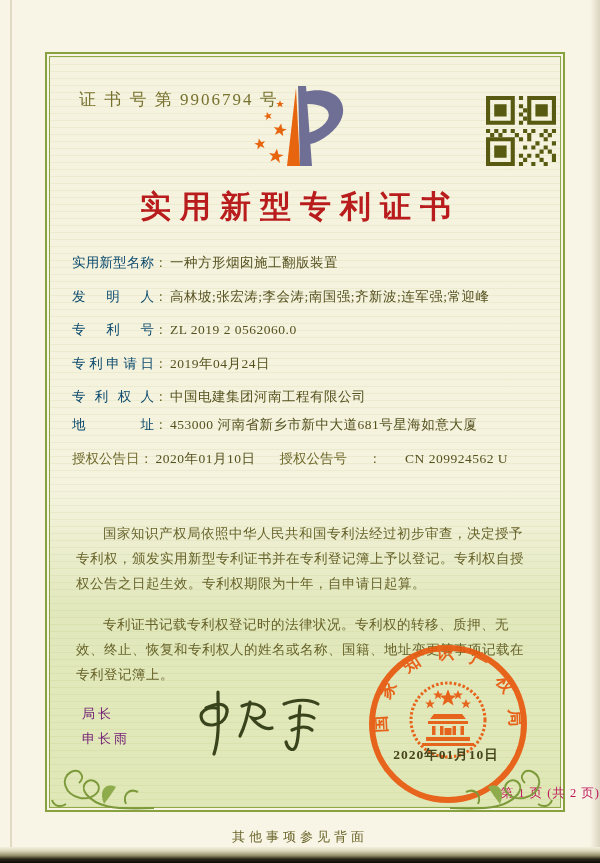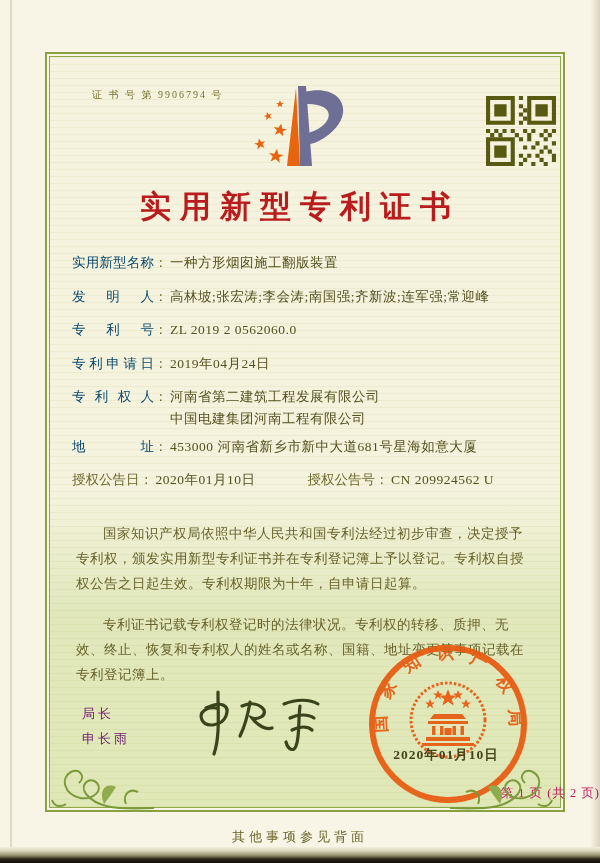--- a/index.html
+++ b/index.html
@@ -12,30 +12,30 @@
     background:linear-gradient(90deg,rgba(110,100,60,0) 0%,rgba(110,100,60,0.22) 100%);}
   .edge-left{position:absolute;top:0;left:10px;bottom:16px;width:2px;background:rgba(150,140,100,0.25);}
   
   .frame{position:absolute;left:45px;top:52px;width:520px;height:760px;
     border:2px solid #87a23f;box-sizing:border-box;}
   .frame-inner{position:absolute;inset:2px;border:1px solid #8fa948;
     background:
       repeating-linear-gradient(0deg, rgba(150,170,80,0.10) 0px, rgba(150,170,80,0.10) 1px, rgba(0,0,0,0) 1px, rgba(0,0,0,0) 7px),
       linear-gradient(180deg, rgba(212,226,160,0.10) 0%, rgba(212,226,160,0.12) 58%, rgba(186,210,118,0.38) 74%, rgba(196,216,128,0.46) 100%);}
   .abs{position:absolute;}
-  .cert-no{left:92px;top:88px;font-size:10px;color:#77712e;letter-spacing:2px;}
+  .cert-no{left:79px;top:88px;font-size:17px;color:#77712e;letter-spacing:2px;}
   .title{left:0;right:0;top:186px;text-align:center;font-size:31px;font-weight:bold;
     color:#b91c1c;letter-spacing:9px;}
   .fields{left:72px;top:252px;width:470px;font-size:13.5px;color:#5a5622;}
   .frow{display:flex;margin-bottom:12px;line-height:1.6;}
   .flabel{width:82px;flex:0 0 82px;text-align:justify;text-align-last:justify;color:#0c4a6e;}
   .fcolon{width:16px;flex:0 0 16px;color:#6f682b;}
   .fvalue{color:#55511f;letter-spacing:0.5px;}
   .grant-row{display:flex;}
-  .grant-g2{margin-left:52px;display:flex;}
+  .grant-g2{margin-left:24px;display:flex;gap:21px;}
   .paras{left:60px;top:506px;width:484px;font-size:13.5px;line-height:1.85;color:#67632a;}
   .paras p{margin:16px;text-indent:2em;letter-spacing:0.5px;}
   .signer{left:82px;top:702px;font-size:13px;color:#701a75;letter-spacing:3px;line-height:1.9;}
   .sig-svg{left:178px;top:680px;}
   .seal-svg{left:364px;top:640px;}
   .seal-date{left:368px;top:746px;width:156px;text-align:center;font-size:13.5px;
     font-weight:bold;color:#45441c;letter-spacing:1px;}
   .page-info{left:0;right:0;top:785px;text-align:right;font-size:12.5px;color:#be185d;letter-spacing:1px;}
   .footer-note{left:0;right:0;top:828px;text-align:center;font-size:13px;color:#6a652a;letter-spacing:4px;}
   .flourish-l{left:46px;top:760px;}
@@ -105,21 +105,20 @@
     </div>
     <div class="frow">
       <span class="flabel">专利申请日</span>
       <span class="fcolon">：</span>
       <span class="fvalue">2019年04月24日</span>
     </div>
     <div class="frow" style="margin-bottom:6px;">
       <span class="flabel">专利权人</span>
       <span class="fcolon">：</span>
       <span class="fvalue">
-        <span style="display:block;">河南省第二建筑工程发展有限公司</span>
         <span style="display:block;">中国电建集团河南工程有限公司</span>
       </span>
     </div>
     <div class="frow">
       <span class="flabel">地址</span>
       <span class="fcolon">：</span>
       <span class="fvalue">453000 河南省新乡市新中大道681号星海如意大厦</span>
     </div>
     <div class="frow grant-row">
       <span style="color:#6f682b;">授权公告日</span>

